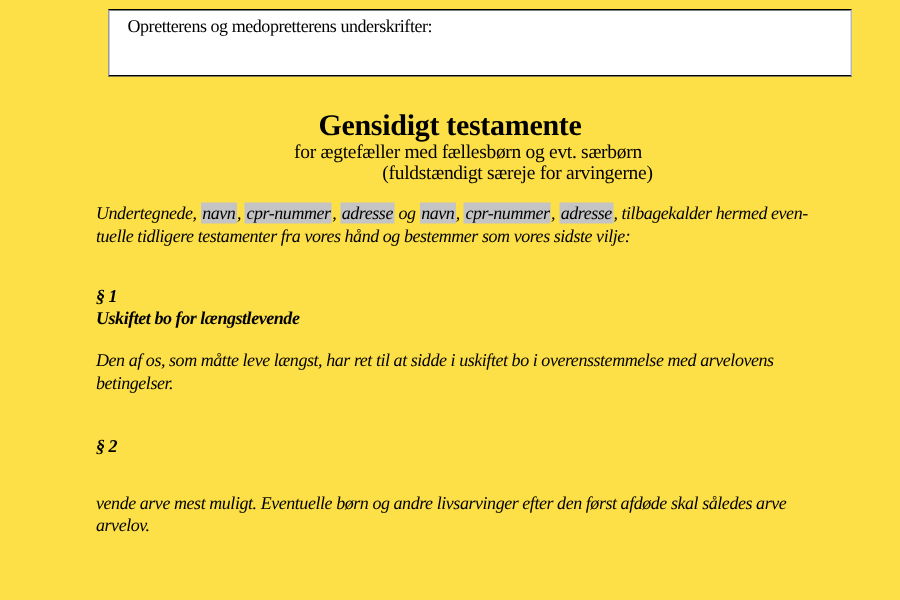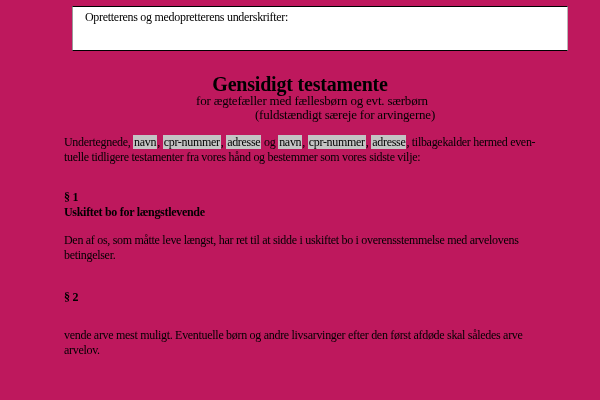--- a/index.html
+++ b/index.html
@@ -1,20 +1,20 @@
 <!DOCTYPE html>
 <html><head>
 <meta charset="utf-8">
 <style>
   html, body { margin: 0; padding: 0; background: #ffffff; }
   .page {
     position: relative;
     width: 600px;
     height: 400px;
-    background: #be185d;
+    background: #fde047;
     color: #000000;
     font-family: "Liberation Serif", serif;
     overflow: hidden;
   }
   .sig-box {
     position: absolute;
     left: 72px;
     top: 6px;
     width: 494px;
     height: 43px;
@@ -49,21 +49,21 @@
   }
   .sub1 { top: 93px; }
   .sub2 { top: 107px; margin-left: 33px; }
   .body-block {
     position: absolute;
     left: 64px;
     font-size: 12px;
     line-height: 15px;
     letter-spacing: -0.3px;
   }
-  .t-line { white-space: nowrap; }
+  .t-line { white-space: nowrap; font-style: italic; }
   .sec-head { font-weight: bold; }
   #intro      { top: 135px; }
   #sec1-head  { top: 190px; }
   #sec1-para  { top: 233px; }
   #sec2-head  { top: 290px; }
   #sec2-para  { top: 328px; }
   .hl { padding: 0 1px; }
 </style>
 </head>
 <body>

